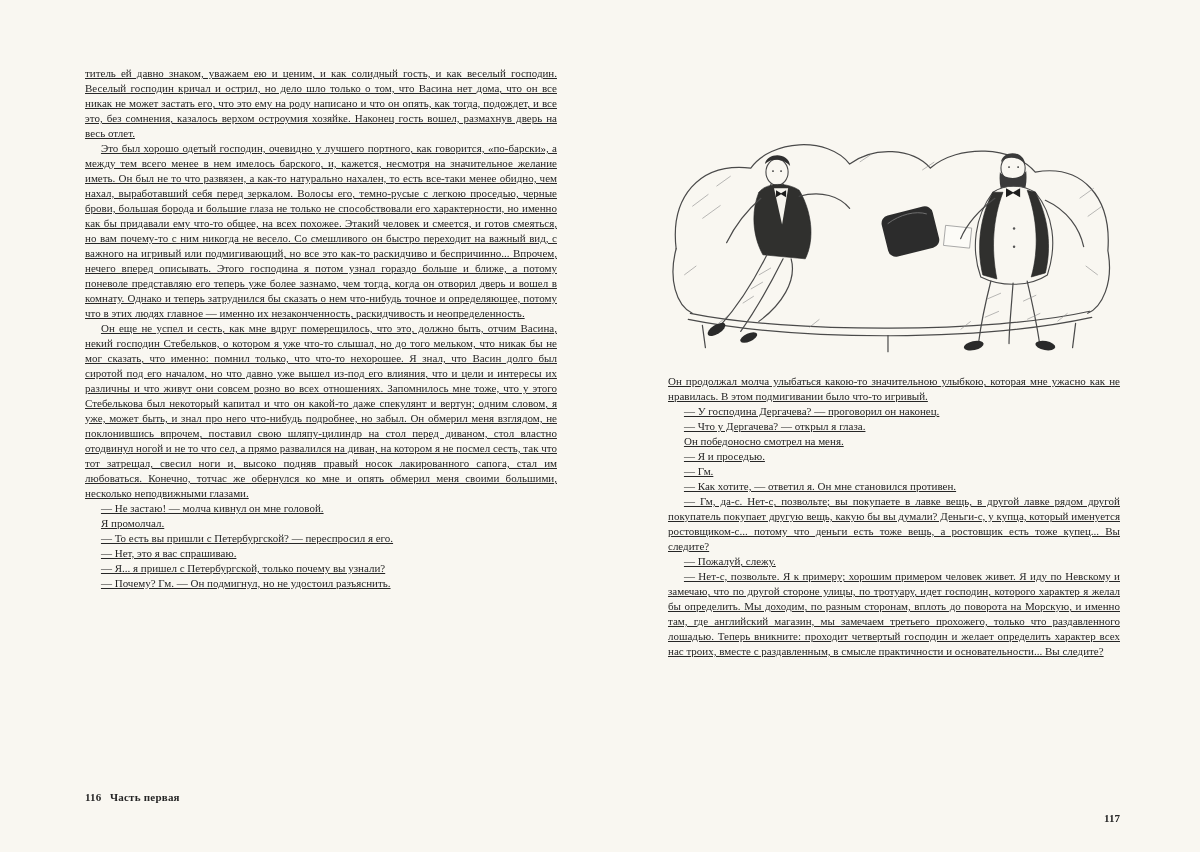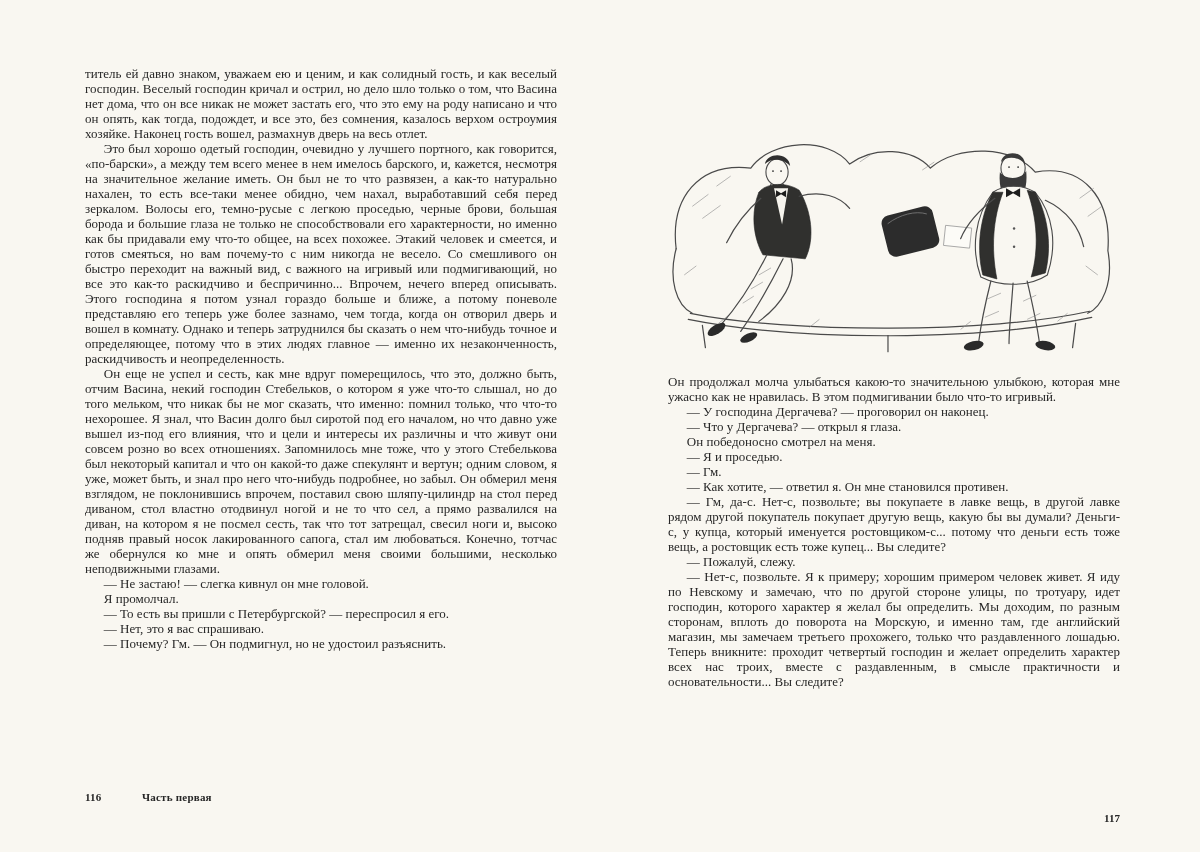--- a/index.html
+++ b/index.html
@@ -7,61 +7,63 @@
     width: 1200px; height: 852px;
     background: #f9f7f1;
     position: relative;
     overflow: hidden;
     font-family: "Liberation Serif", "DejaVu Serif", serif;
     color: #262626;
   }
   .spread { position: absolute; inset: 0; }
   .text-col {
     position: absolute;
-    font-size: 13px;
+    font-size: 11px;
     line-height: 15px;
     text-align: justify;
+    text-decoration: underline;
   }
   .text-col.left  { left: 85px;  top: 66px;  width: 472px; }
   .text-col.right { left: 668px; top: 374px; width: 452px; }
   .para { margin: 0; text-indent: 1.45em; }
   .para.flush { text-indent: 0; }
   .illustration {
     position: absolute;
     left: 658px; top: 76px;
     width: 464px; height: 290px;
   }
   .illustration svg { width: 100%; height: 100%; display: block; }
   .footer-left {
     position: absolute; left: 85px; top: 791px;
     font-size: 11px; font-weight: bold; letter-spacing: 0.02em;
   }
-  .footer-left .pagenum { display: inline-block; min-width: 22px; margin-right: 32px; }
+  .footer-left .pagenum { display: inline-block; min-width: 22px; }
   .footer-right {
     position: absolute; left: 668px; top: 812px; width: 452px;
     text-align: right; font-size: 11px; font-weight: bold;
   }
   .sketch-line { stroke: #4a4a4a; stroke-width: 1.2; fill: none; stroke-linecap: round; }
   .sketch-hatch { stroke: #8a8a8a; stroke-width: 0.6; fill: none; }
   .sketch-dark { fill: #30302e; stroke: #222; stroke-width: 0.6; }
   .sketch-skin { fill: #f9f7f1; stroke: #4a4a4a; stroke-width: 1.1; }
 </style>
 </head>
 <body>
 
 <div class="spread">
 
   <div class="text-col left">
     <p class="para flush">титель ей давно знаком, уважаем ею и ценим, и как солидный гость, и как веселый господин. Веселый господин кричал и острил, но дело шло только о том, что Васина нет дома, что он все никак не может застать его, что это ему на роду написано и что он опять, как тогда, подождет, и все это, без сомнения, казалось верхом остроумия хозяйке. Наконец гость вошел, размахнув дверь на весь отлет.</p>
     <p class="para">Это был хорошо одетый господин, очевидно у лучшего портного, как говорится, «по-барски», а между тем всего менее в нем имелось барского, и, кажется, несмотря на значительное желание иметь. Он был не то что развязен, а как-то натурально нахален, то есть все-таки менее обидно, чем нахал, выработавший себя перед зеркалом. Волосы его, темно-русые с легкою проседью, черные брови, большая борода и большие глаза не только не способствовали его характерности, но именно как бы придавали ему что-то общее, на всех похожее. Этакий человек и смеется, и готов смеяться, но вам почему-то с ним никогда не весело. Со смешливого он быстро переходит на важный вид, с важного на игривый или подмигивающий, но все это как-то раскидчиво и беспричинно... Впрочем, нечего вперед описывать. Этого господина я потом узнал гораздо больше и ближе, а потому поневоле представляю его теперь уже более зазнамо, чем тогда, когда он отворил дверь и вошел в комнату. Однако и теперь затруднился бы сказать о нем что-нибудь точное и определяющее, потому что в этих людях главное — именно их незаконченность, раскидчивость и неопределенность.</p>
     <p class="para">Он еще не успел и сесть, как мне вдруг померещилось, что это, должно быть, отчим Васина, некий господин Стебельков, о котором я уже что-то слышал, но до того мельком, что никак бы не мог сказать, что именно: помнил только, что что-то нехорошее. Я знал, что Васин долго был сиротой под его началом, но что давно уже вышел из-под его влияния, что и цели и интересы их различны и что живут они совсем розно во всех отношениях. Запомнилось мне тоже, что у этого Стебелькова был некоторый капитал и что он какой-то даже спекулянт и вертун; одним словом, я уже, может быть, и знал про него что-нибудь подробнее, но забыл. Он обмерил меня взглядом, не поклонившись впрочем, поставил свою шляпу-цилиндр на стол перед диваном, стол властно отодвинул ногой и не то что сел, а прямо развалился на диван, на котором я не посмел сесть, так что тот затрещал, свесил ноги и, высоко подняв правый носок лакированного сапога, стал им любоваться. Конечно, тотчас же обернулся ко мне и опять обмерил меня своими большими, несколько неподвижными глазами.</p>
-    <p class="para">— Не застаю! — слегка кивнул он мне головой.</p>
+    <p class="para">— Не застаю! — молча кивнул он мне головой.</p>
     <p class="para">Я промолчал.</p>
     <p class="para">— То есть вы пришли с Петербургской? — переспросил я его.</p>
     <p class="para">— Нет, это я вас спрашиваю.</p>
+    <p class="para">— Я... я пришел с Петербургской, только почему вы узнали?</p>
     <p class="para">— Почему? Гм. — Он подмигнул, но не удостоил разъяснить.</p>
   </div>
 
   <div class="illustration">
     <svg viewBox="0 0 460 285" xmlns="http://www.w3.org/2000/svg">
 
       <path class="sketch-line" d="M18,170 C12,120 40,84 92,90 C112,62 168,58 190,86 C214,68 252,70 270,90 C298,66 352,68 374,94 C420,86 450,118 446,172 C452,204 440,228 426,234"></path>
       <path class="sketch-line" d="M18,170 C10,200 18,226 34,234"></path>
       <path class="sketch-line" d="M32,234 C130,254 330,254 428,232"></path>
       <path class="sketch-line" d="M30,240 C140,262 320,262 430,238"></path>

